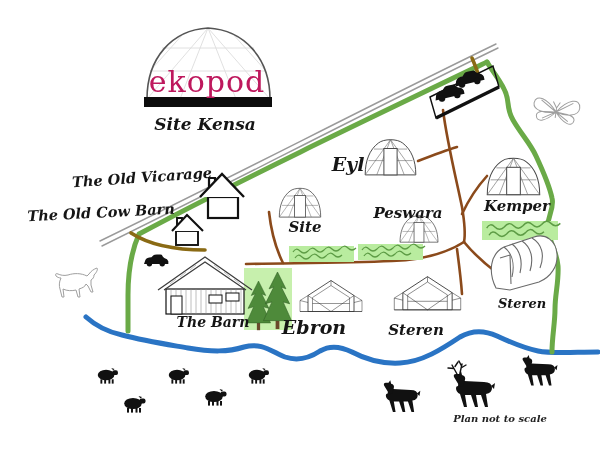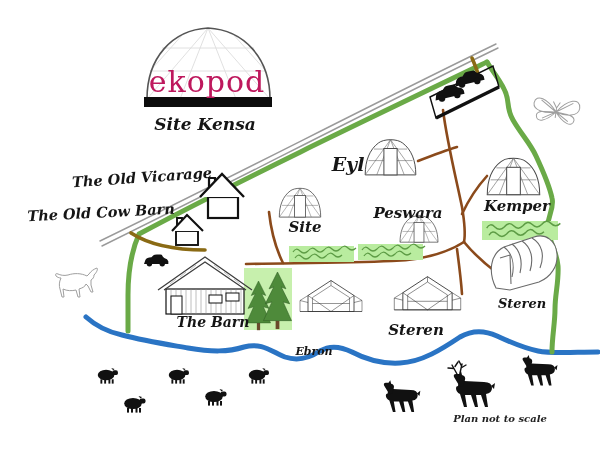--- a/index.html
+++ b/index.html
@@ -238,17 +238,17 @@
 
   <div class="label" style="left:142px;top:177px;font-size:14.5px;transform:translate(-50%,-50%) rotate(-4deg);">The Old Vicarage</div>
   <div class="label" style="left:101px;top:212px;font-size:14.5px;transform:translate(-50%,-50%) rotate(-3deg);">The Old Cow Barn</div>
 
   <div class="label" style="left:348px;top:164px;font-size:19px;">Eyl</div>
   <div class="label" style="left:305px;top:227px;font-size:15px;">Site</div>
   <div class="label" style="left:372px;top:213px;font-size:15px;margin-left:36px;">Peswara</div>
   <div class="label" style="left:517px;top:206px;font-size:15px;">Kemper</div>
   <div class="label" style="left:522px;top:303px;font-size:13px;text-align:center;">Steren</div>
   <div class="label" style="left:213px;top:322px;font-size:14px;">The Barn</div>
-  <div class="label" style="left:314px;top:327px;font-size:11px;margin-top:24px;">Ebron</div>
+  <div class="label" style="left:314px;top:327px;font-size:19px;">Ebron</div>
   <div class="label" style="left:416px;top:330px;font-size:15px;">Steren</div>
 
   <div class="footnote" style="left:500px;top:418px;font-size:10px;">Plan not to scale</div>
 </div>
 
 </body></html>

